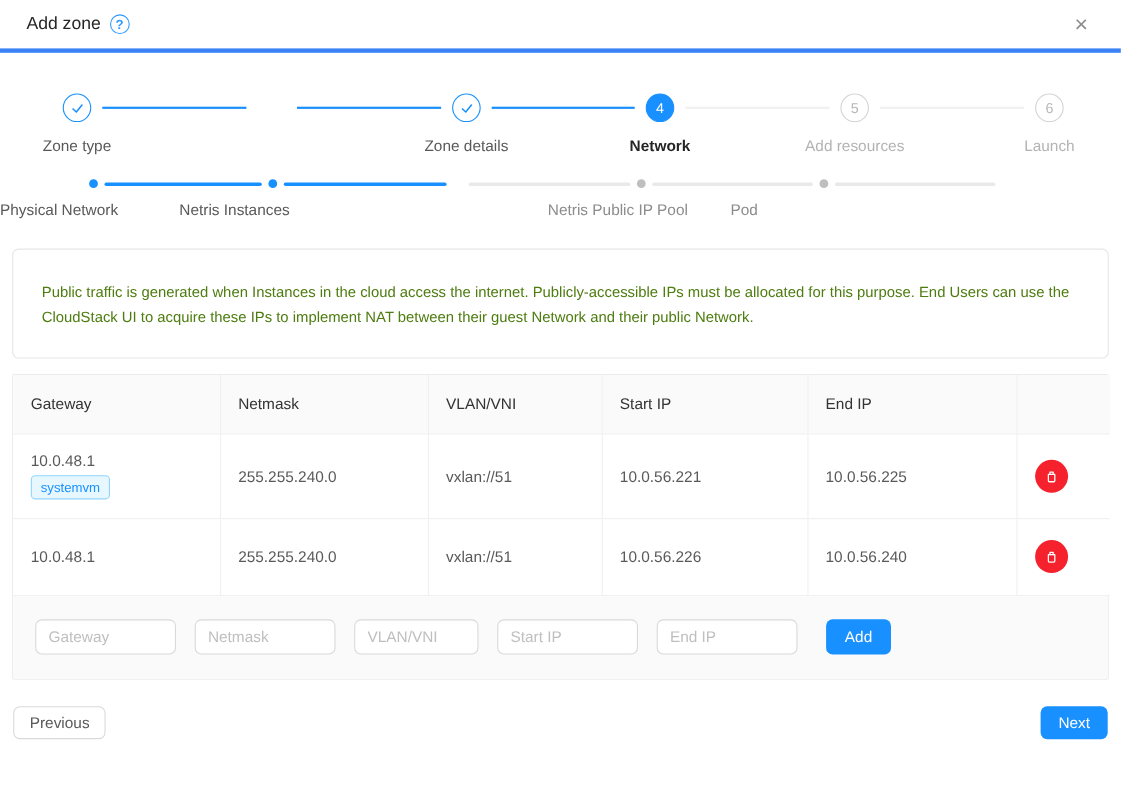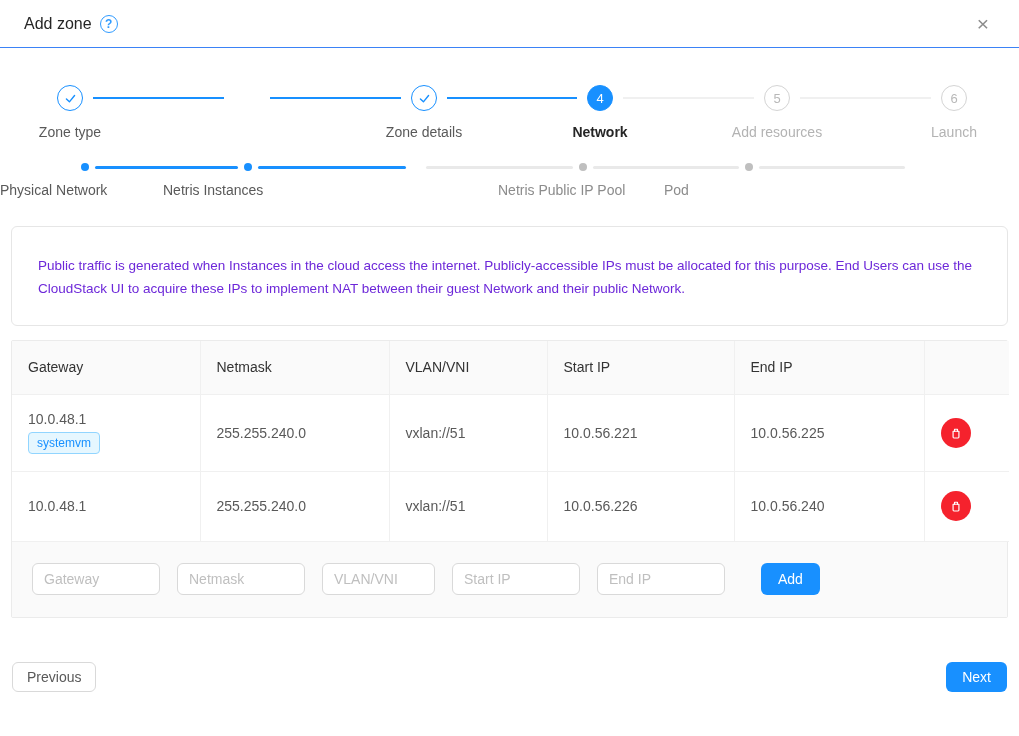--- a/index.html
+++ b/index.html
@@ -1,21 +1,21 @@
 <!DOCTYPE html>
 <html><head>
 <meta charset="utf-8">
 <style>
   * { margin:0; padding:0; box-sizing:border-box; }
   html,body { width:1019px; height:736px; background:#fff;
     font-family:"Liberation Sans", sans-serif; font-size:14px; color:rgba(0,0,0,0.65); overflow:hidden; }
 
   
   .modal-header { height:48px; display:flex; align-items:center; padding:0 24px;
-    border-bottom:1px solid #3b82f6; }
+    border-bottom:4px solid #3b82f6; }
   .modal-title { font-size:16px; font-weight:500; color:#262626; }
   .help-badge { width:18px; height:18px; margin-left:8px; border:1.5px solid #2f9bff; border-radius:50%;
     color:#2f9bff; font-size:12px; font-weight:bold; display:inline-flex; align-items:center; justify-content:center; }
   .close-x { margin-left:auto; color:#8c8c8c; font-size:21px; line-height:1; cursor:pointer;
     width:24px; text-align:center; }
 
   
   .steps { position:relative; margin-top:37px; height:58px; }
   .step { position:absolute; top:0; transform:translateX(-50%); text-align:center; width:160px; }
   .step-circle { width:26px; height:26px; border-radius:50%; margin:0 auto;
@@ -36,21 +36,21 @@
   .substep.active .dot { width:11px; height:11px; margin-top:0; }
   .substep.todo .dot { background:#bfbfbf; }
   .sub-label { margin-top:11px; font-size:14px; color:#595959; }
   .substep.active .sub-label { color:#262626; font-weight:600; }
   .substep.todo .sub-label { color:#8c8c8c; }
   .sub-line { position:absolute; top:5px; height:2.5px; border-radius:2px; background:#e9e9e9; }
   .sub-line.blue { background:#1890ff; }
 
   
   .info-box { margin:21px 11px 0; border:1px solid #e6e6e6; border-radius:6px;
-    padding:27px 26px 25px; color:#6d28d9; line-height:23px; font-size:13.5px; }
+    padding:27px 26px 25px; color:#4d7c0f; line-height:23px; font-size:13.5px; }
   .info-box p + p { margin-top:20px; }
 
   
   .range-panel { margin:14px 11px 0; border:1px solid #ebebeb; border-radius:2px; }
   table.range-table { width:100%; border-collapse:collapse; table-layout:fixed; }
   .range-table th { height:53px; background:#fafafa; text-align:left; font-weight:400;
     color:#333; font-size:14px; padding:0 16px;
     border-bottom:1px solid #f0f0f0; border-right:1px solid #f0f0f0; }
   .range-table th:last-child { border-right:none; }
   .range-table td { padding:0 16px; color:#595959; font-size:14px; vertical-align:middle;
@@ -65,26 +65,26 @@
   .del-btn svg { display:block; }
 
   
   .form-row { background:#fafafa; padding:21px 20px 22px; display:flex; align-items:center; }
   .form-row input { height:32px; border:1px solid #d9d9d9; border-radius:6px; background:#fff;
     padding:0 11px; font-size:14px; color:#595959; outline:none;
     font-family:"Liberation Sans", sans-serif; margin-right:17px; }
   .form-row input::placeholder { color:#bfbfbf; }
   .in-gateway, .in-netmask, .in-start, .in-end { width:128px; }
   .in-vlan { width:113px; }
-  .btn-add { margin-left:19px; height:32px; padding:0 17px; background:#1890ff; color:#fff;
+  .btn-add { margin-left:9px; height:32px; padding:0 17px; background:#1890ff; color:#fff;
     border:none; border-radius:6px; font-size:14px; cursor:pointer;
     font-family:"Liberation Sans", sans-serif; }
 
   
-  .modal-footer { margin:44px 12px 0; display:flex; justify-content:space-between; align-items:center; }
+  .modal-footer { margin:24px 12px 0; display:flex; justify-content:space-between; align-items:center; }
   .btn-prev { height:30px; padding:0 14px; background:#fff; border:1px solid #d9d9d9;
     border-radius:6px; color:#595959; font-size:14px; cursor:pointer;
     font-family:"Liberation Sans", sans-serif; }
   .btn-next { height:30px; padding:0 16px; background:#1890ff; border:none;
     border-radius:6px; color:#fff; font-size:14px; cursor:pointer;
     font-family:"Liberation Sans", sans-serif; }
 </style>
 </head>
 <body>
 

